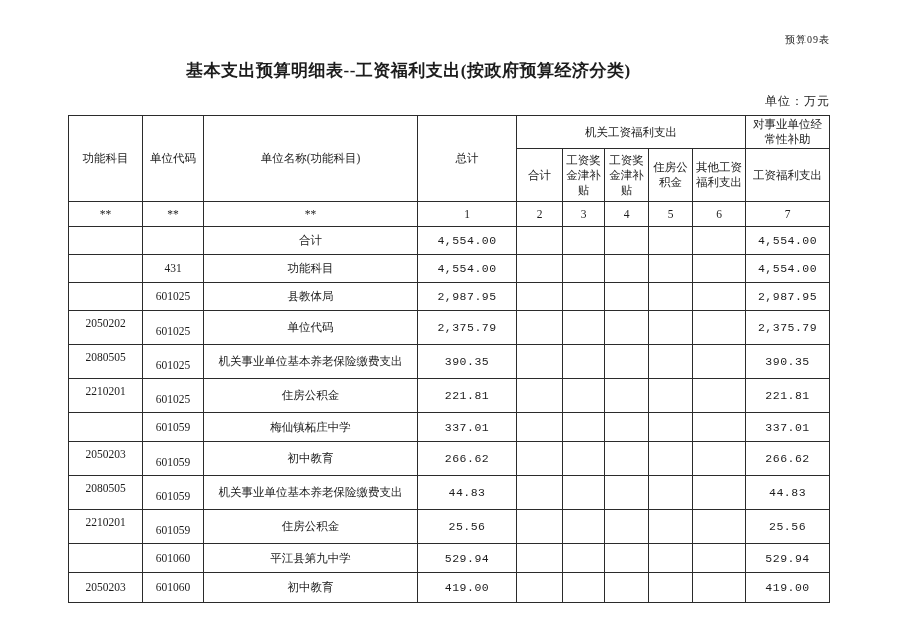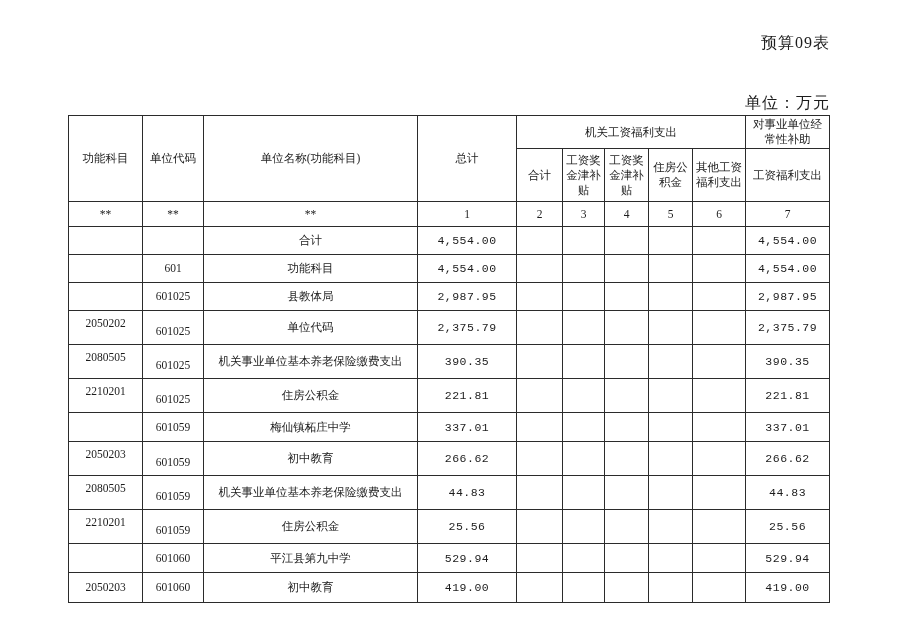--- a/index.html
+++ b/index.html
@@ -7,30 +7,30 @@
   body {
     width: 898px; height: 635px;
     background: #ffffff;
     font-family: "Liberation Serif", "DejaVu Serif", serif;
     color: #1c1c1c;
   }
   .page { position: relative; width: 898px; height: 635px; background: #fff; overflow: hidden; }
 
   .sheet-label {
     position: absolute; top: 33px; right: 68px;
-    font-size: 16px; letter-spacing: 1px;
+    font-size: 10px; letter-spacing: 1px;
   }
   .doc-title {
     position: absolute; top: 59px; left: 186px;
     font-size: 17px; font-weight: bold; letter-spacing: 0.5px;
     white-space: nowrap;
   }
   .unit-note {
     position: absolute; top: 93px; right: 68px;
-    font-size: 16px; letter-spacing: 1px;
+    font-size: 12px; letter-spacing: 1px;
   }
 
   table.budget {
     position: absolute; top: 115px; left: 68px;
     width: 761px;
     border-collapse: collapse;
     table-layout: fixed;
   }
   table.budget th, table.budget td {
     border: 1px solid #2b2b2b;
@@ -50,20 +50,21 @@
 
   tr.dbl td.c-func { vertical-align: top; padding-top: 5px; }
   tr.dbl td.c-unit { vertical-align: bottom; padding-bottom: 5px; }
 </style>
 </head>
 <body>
 
 <div class="page">
 
   <div class="sheet-label">预算09表</div>
+  <div class="doc-title">基本支出预算明细表--工资福利支出(按政府预算经济分类)</div>
   <div class="unit-note">单位：万元</div>
 
   <table class="budget">
     <colgroup>
       <col style="width:74px">
         <col style="width:61px">
         <col style="width:214px">
         <col style="width:99px">
       <col style="width:46px">
         <col style="width:42px">
@@ -110,21 +111,21 @@
         <td class="c-num">4,554.00</td>
         <td></td>
         <td></td>
         <td></td>
         <td></td>
         <td></td>
         <td class="c-num">4,554.00</td>
       </tr>
       <tr style="height:28px">
         <td class="c-func"></td>
-        <td class="c-unit">601</td>
+        <td class="c-unit">431</td>
         <td>功能科目</td>
         <td class="c-num">4,554.00</td>
         <td></td>
         <td></td>
         <td></td>
         <td></td>
         <td></td>
         <td class="c-num">4,554.00</td>
       </tr>
       <tr style="height:28px">

